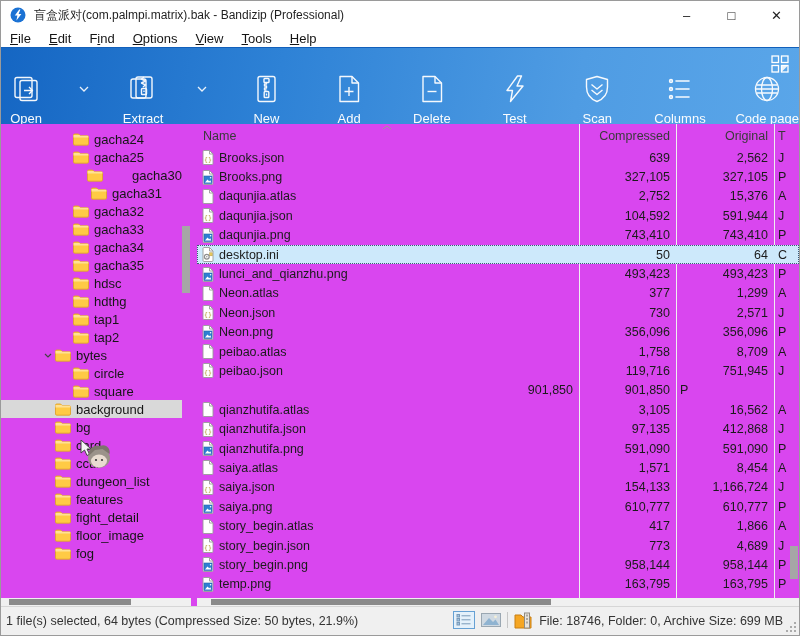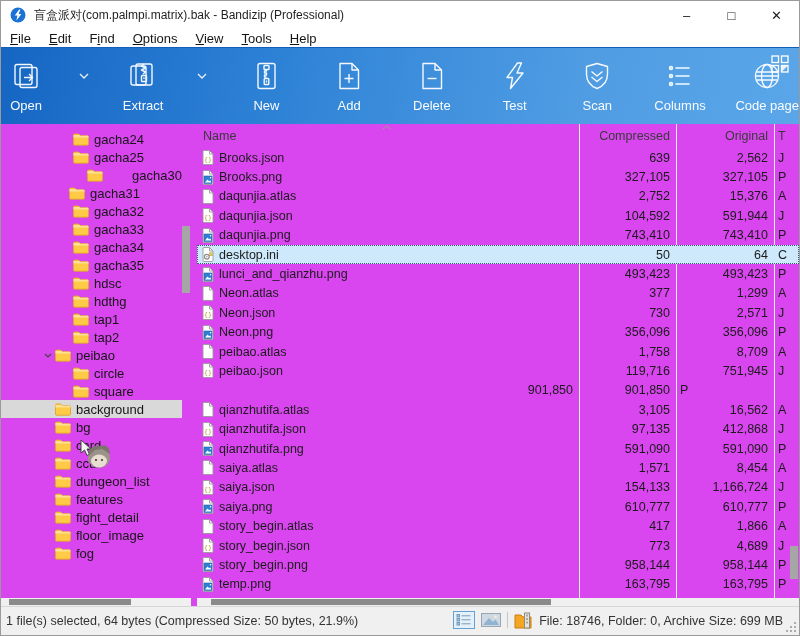--- a/index.html
+++ b/index.html
@@ -11,21 +11,21 @@
   .title-text{margin-left:8px;font-size:12px;color:#1f1f1f;white-space:nowrap;}
   .win-controls{position:absolute;right:0;top:0;height:28px;display:flex;}
   .win-btn{width:45px;height:28px;display:flex;align-items:center;justify-content:center;font-size:13px;color:#222;}
 
   
   .menubar{position:absolute;top:28px;left:0;right:0;height:18px;background:#ffffff;display:flex;align-items:center;font-size:13px;color:#141414;}
   .menu-item{padding:0 9px;white-space:nowrap;}
   .menu-item u{text-decoration:underline;}
 
   
-  .toolbar{position:absolute;top:46px;left:0;right:0;height:77px;background:linear-gradient(100deg,#1566c3 0%,#2e82d6 35%,#4f9ce3 72%,#5aa6e9 100%);border-top:1px solid #1260bb;box-sizing:border-box;display:flex;align-items:flex-start;padding:10px 0 0 4px;color:#fff;gap:28px;}
+  .toolbar{position:absolute;top:46px;left:0;right:0;height:77px;background:linear-gradient(100deg,#1566c3 0%,#2e82d6 35%,#4f9ce3 72%,#5aa6e9 100%);border-top:1px solid #1260bb;box-sizing:border-box;display:flex;align-items:flex-start;padding:23px 0 0 4px;color:#fff;gap:28px;}
   .tb-btn{display:flex;flex-direction:column;align-items:center;justify-content:flex-start;}
   .tb-icon{height:36px;display:flex;align-items:center;justify-content:center;opacity:.95;}
   .tb-label{font-size:13px;margin-top:4px;color:#fff;opacity:.97;white-space:nowrap;}
   .tb-chev{width:26px;height:36px;display:flex;align-items:center;justify-content:center;opacity:.9;}
   .w60{width:60px}.w62{width:62px}.w78{width:78px}.w84{width:84px}
   .customize{position:absolute;right:10px;top:54px;}
 
   
   .main{position:absolute;top:123px;left:0;right:0;bottom:29px;background:#d946ef;}
 
@@ -258,21 +258,21 @@
           <div class="tree-item" style="padding-left: 48px; gap: 24px;">
             <span class="chev-slot"></span>
             <span>
               <svg width="16" height="13" viewBox="0 0 16 13">
                 <path d="M0.5 2.2 C0.5 1.5 1 1 1.7 1 L5.6 1 L7.3 2.8 L14.3 2.8 C15 2.8 15.5 3.3 15.5 4 L15.5 11 C15.5 11.7 15 12.2 14.3 12.2 L1.7 12.2 C1 12.2 0.5 11.7 0.5 11 Z" fill="#ffca45" stroke="#e0a22e" stroke-width="0.9"></path>
                 <path d="M0.5 4.6 L15.5 4.6 L15.5 3.9 C15.5 3.3 15 2.8 14.3 2.8 L7.3 2.8 L6.5 2 L0.5 2 Z" fill="#ffe194"></path>
               </svg>
             </span>
             <span class="tree-label">gacha30</span>
           </div>
-          <div class="tree-item" style="padding-left: 54px;">
+          <div class="tree-item" style="padding-left: 76px;">
             <span class="chev-slot"></span>
             <span>
               <svg width="16" height="13" viewBox="0 0 16 13">
                 <path d="M0.5 2.2 C0.5 1.5 1 1 1.7 1 L5.6 1 L7.3 2.8 L14.3 2.8 C15 2.8 15.5 3.3 15.5 4 L15.5 11 C15.5 11.7 15 12.2 14.3 12.2 L1.7 12.2 C1 12.2 0.5 11.7 0.5 11 Z" fill="#ffca45" stroke="#e0a22e" stroke-width="0.9"></path>
                 <path d="M0.5 4.6 L15.5 4.6 L15.5 3.9 C15.5 3.3 15 2.8 14.3 2.8 L7.3 2.8 L6.5 2 L0.5 2 Z" fill="#ffe194"></path>
               </svg>
             </span>
             <span class="tree-label">gacha31</span>
           </div>
           <div class="tree-item" style="padding-left: 58px;">
@@ -360,21 +360,21 @@
               <svg width="8" height="5" viewBox="0 0 8 5">
                 <path d="M1 1 L4 4 L7 1" fill="none" stroke="#444" stroke-width="1.2"></path>
               </svg>
             </span>
             <span>
               <svg width="16" height="13" viewBox="0 0 16 13">
                 <path d="M0.5 2.2 C0.5 1.5 1 1 1.7 1 L5.6 1 L7.3 2.8 L14.3 2.8 C15 2.8 15.5 3.3 15.5 4 L15.5 11 C15.5 11.7 15 12.2 14.3 12.2 L1.7 12.2 C1 12.2 0.5 11.7 0.5 11 Z" fill="#ffca45" stroke="#e0a22e" stroke-width="0.9"></path>
                 <path d="M0.5 4.6 L15.5 4.6 L15.5 3.9 C15.5 3.3 15 2.8 14.3 2.8 L7.3 2.8 L6.5 2 L0.5 2 Z" fill="#ffe194"></path>
               </svg>
             </span>
-            <span class="tree-label">peibao</span>
+            <span class="tree-label">bytes</span>
           </div>
           <div class="tree-item" style="padding-left: 58px;">
             <span class="chev-slot"></span>
             <span>
               <svg width="16" height="13" viewBox="0 0 16 13">
                 <path d="M0.5 2.2 C0.5 1.5 1 1 1.7 1 L5.6 1 L7.3 2.8 L14.3 2.8 C15 2.8 15.5 3.3 15.5 4 L15.5 11 C15.5 11.7 15 12.2 14.3 12.2 L1.7 12.2 C1 12.2 0.5 11.7 0.5 11 Z" fill="#ffca45" stroke="#e0a22e" stroke-width="0.9"></path>
                 <path d="M0.5 4.6 L15.5 4.6 L15.5 3.9 C15.5 3.3 15 2.8 14.3 2.8 L7.3 2.8 L6.5 2 L0.5 2 Z" fill="#ffe194"></path>
               </svg>
             </span>
             <span class="tree-label">circle</span>

